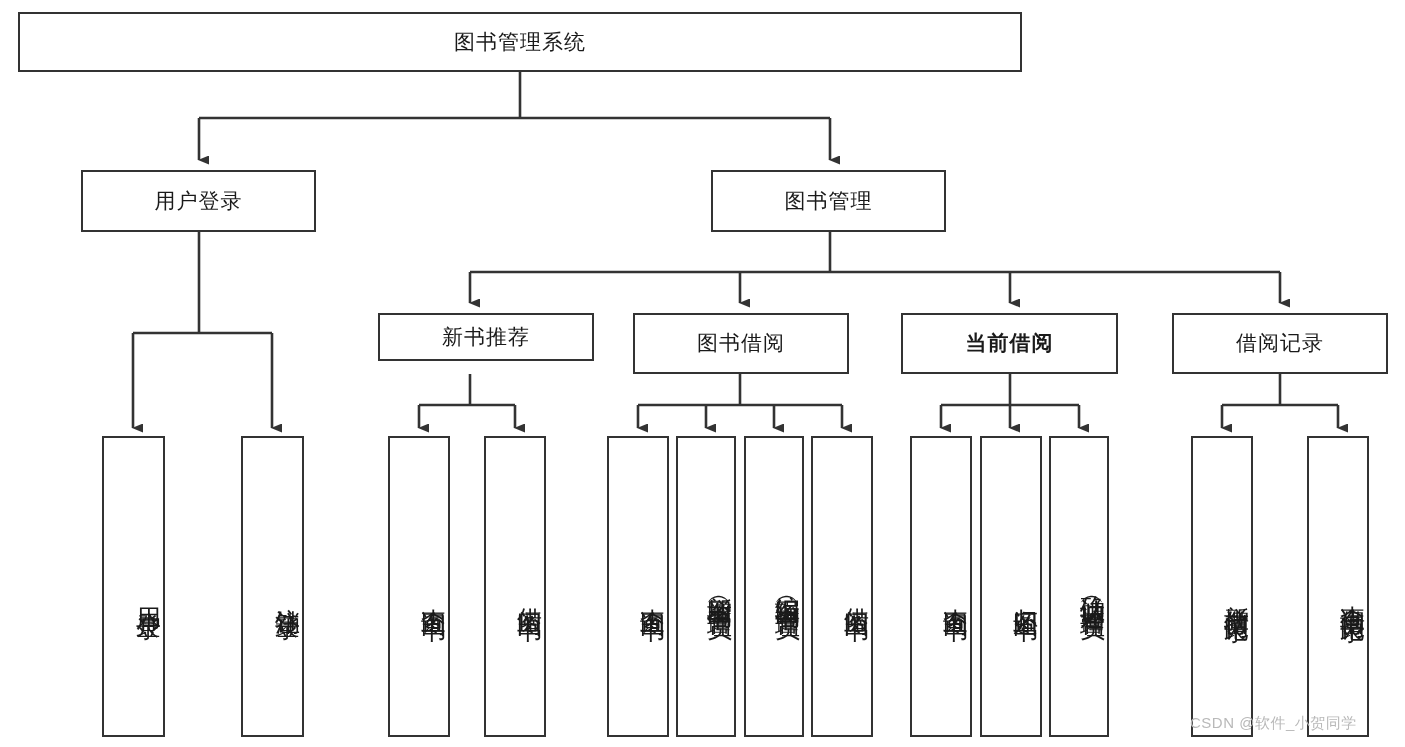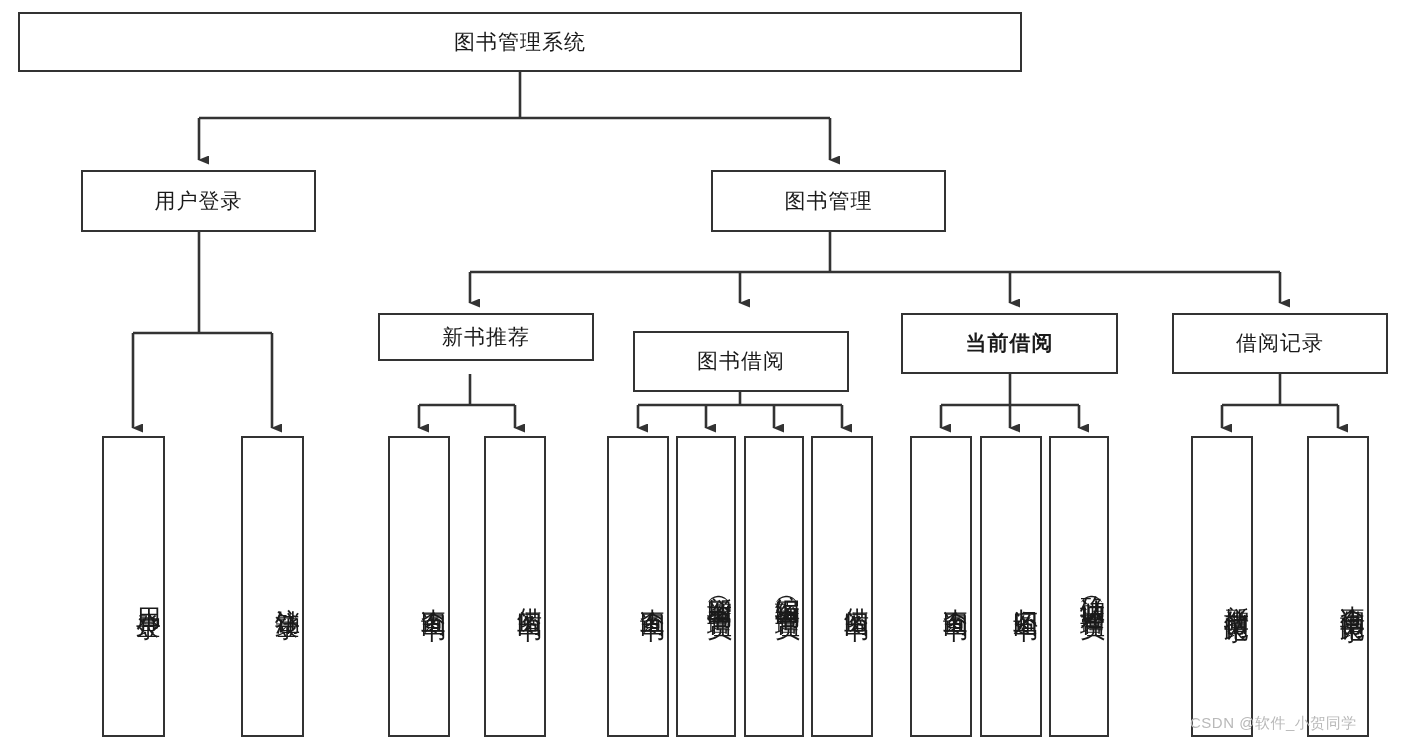--- a/index.html
+++ b/index.html
@@ -134,21 +134,21 @@
   <div class="node horizontal" style="left:81px; top:170px; width:235px; height:62px;">
     <span class="node-label">用户登录</span>
   </div>
   <div class="node horizontal" style="left:711px; top:170px; width:235px; height:62px;text-align:right;">
     <span class="node-label">图书管理</span>
   </div>
 
   <div class="node horizontal" style="left:362px; top:313px; width:216px; height:48px;margin-left:16px;">
     <span class="node-label">新书推荐</span>
   </div>
-  <div class="node horizontal" style="left:633px; top:331px; width:216px; height:61px;font-family:Liberation Serif, serif;">
+  <div class="node horizontal" style="left:633px; top:313px; width:216px; height:61px;font-family:Liberation Serif, serif;">
     <span class="node-label">图书借阅</span>
   </div>
   <div class="node horizontal" style="left:901px; top:313px; width:217px; height:61px;font-weight:bold;">
     <span class="node-label">当前借阅</span>
   </div>
   <div class="node horizontal" style="left:1172px; top:313px; width:216px; height:61px;align-items:center;">
     <span class="node-label">借阅记录</span>
   </div>
 
   <div class="node vertical" style="left:102px; top:436px; width:63px; height:301px;">

